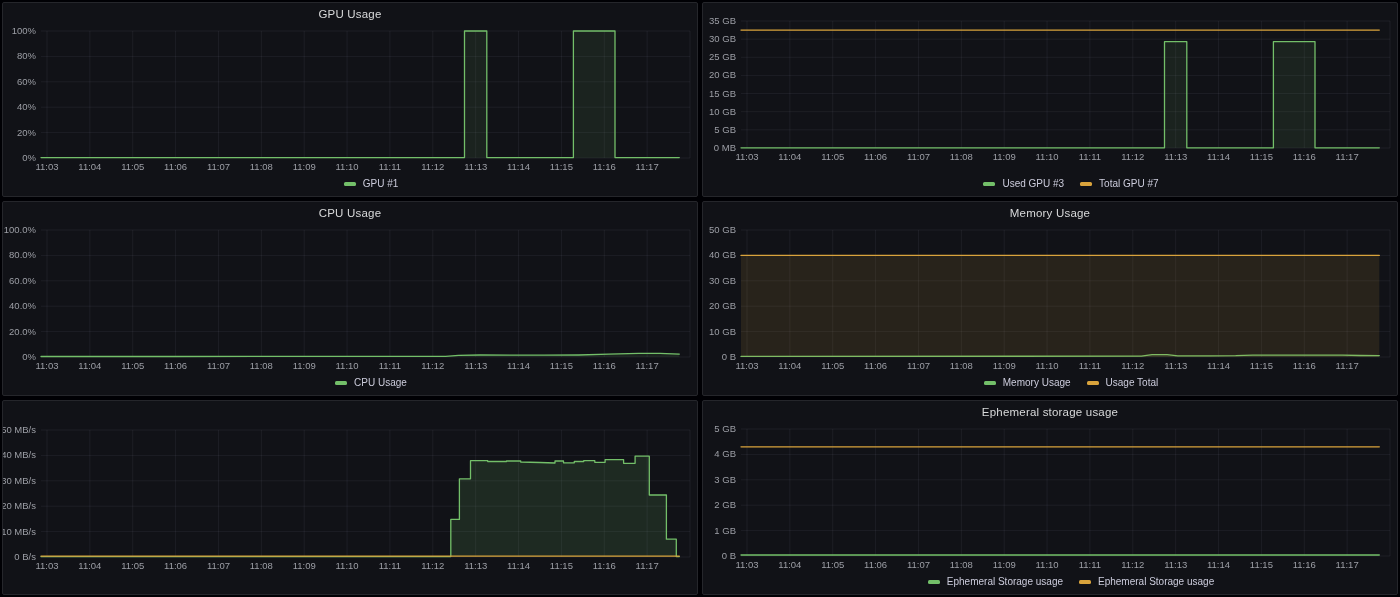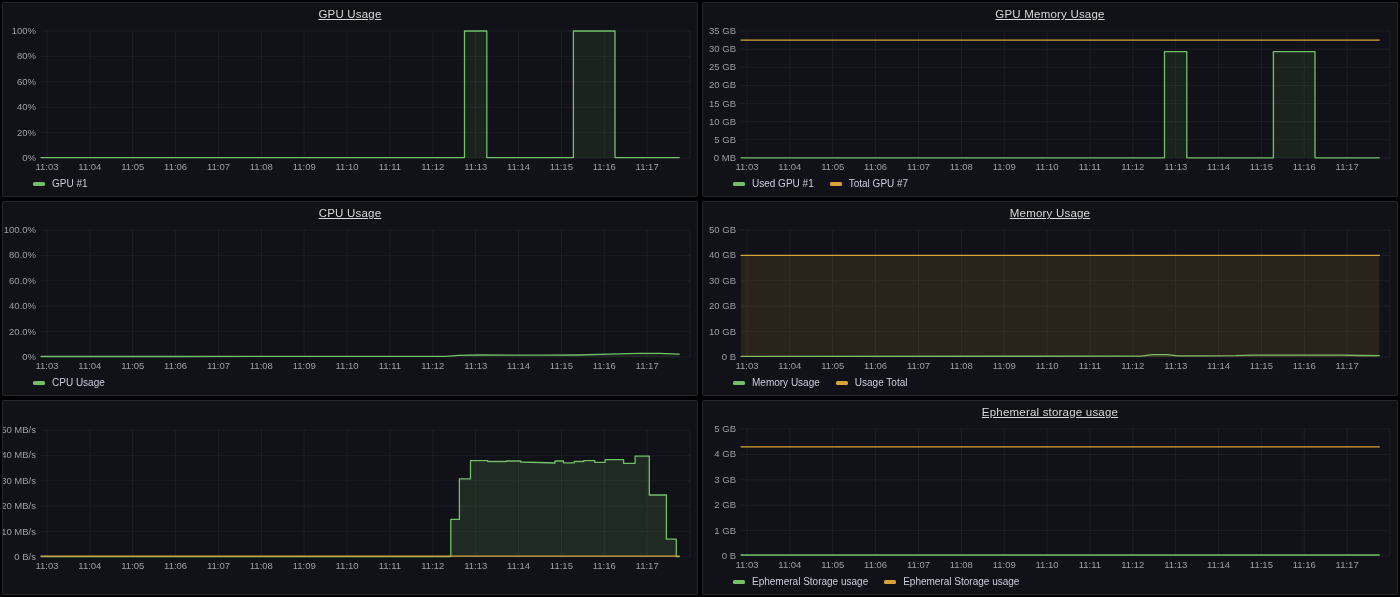--- a/index.html
+++ b/index.html
@@ -2,25 +2,25 @@
 <html><head>
 <meta charset="utf-8">
 <style>
   html,body{margin:0;padding:0;background:#000004;}
   body{width:1400px;height:597px;font-family:"Liberation Sans",sans-serif;overflow:hidden;}
   .dash{box-sizing:border-box;width:1400px;height:597px;padding:2px;display:grid;
         grid-template-columns:1fr 1fr;grid-template-rows:1fr 1fr 1fr;gap:4px;}
   .panel{box-sizing:border-box;background:#111217;border:1px solid #25262b;border-radius:2px;
          display:flex;flex-direction:column;overflow:hidden;}
   .panel-title{height:20px;line-height:22px;text-align:center;font-size:11.5px;font-weight:500;
-               color:#d8d9da;letter-spacing:.2px;cursor:pointer;flex:0 0 auto;text-decoration:underline;}
+               color:#d8d9da;letter-spacing:.2px;cursor:pointer;flex:0 0 auto;}
   .plot{flex:1 1 auto;position:relative;}
   .plot svg{position:absolute;inset:0;width:100%;height:100%;display:block;}
   .legend{flex:0 0 auto;height:20px;display:flex;align-items:center;gap:16px;
-          padding:0 0 2px 30px;}
+          padding:0 0 2px 42px;justify-content:center;}
   .legend-item{display:flex;align-items:center;gap:7px;cursor:pointer;}
   .legend-item .dash{width:12px;height:2.5px;border-radius:1.5px;display:inline-block;}
   .legend-item .lbl{font-size:10px;color:#ccccdc;line-height:1;}
   text.tick{font-family:"Liberation Sans",sans-serif;font-size:9.5px;fill:#9d9fa6;}
 </style>
 </head>
 <body>
 
 <div class="dash">
 
@@ -77,21 +77,20 @@
       </div>
     <div class="legend">
         <div class="legend-item">
           <span class="dash" style="background: rgb(115, 191, 105);"></span>
           <span class="lbl">GPU #1</span>
         </div>
       </div>
   </div>
 
   <div class="panel">
-    <div class="panel-title">GPU Memory Usage</div>
     <div class="plot">
         <svg viewBox="0 0 694 151">
           <line x1="44.001321003963014" x2="44.001321003963014" y1="8" y2="135" stroke="rgba(204,204,220,0.07)" stroke-width="1"></line>
           <line x1="86.86789960369882" x2="86.86789960369882" y1="8" y2="135" stroke="rgba(204,204,220,0.07)" stroke-width="1"></line>
           <line x1="129.7344782034346" x2="129.7344782034346" y1="8" y2="135" stroke="rgba(204,204,220,0.07)" stroke-width="1"></line>
           <line x1="172.60105680317042" x2="172.60105680317042" y1="8" y2="135" stroke="rgba(204,204,220,0.07)" stroke-width="1"></line>
           <line x1="215.4676354029062" x2="215.4676354029062" y1="8" y2="135" stroke="rgba(204,204,220,0.07)" stroke-width="1"></line>
           <line x1="258.33421400264206" x2="258.33421400264206" y1="8" y2="135" stroke="rgba(204,204,220,0.07)" stroke-width="1"></line>
           <line x1="301.2007926023778" x2="301.2007926023778" y1="8" y2="135" stroke="rgba(204,204,220,0.07)" stroke-width="1"></line>
           <line x1="344.06737120211363" x2="344.06737120211363" y1="8" y2="135" stroke="rgba(204,204,220,0.07)" stroke-width="1"></line>
@@ -135,21 +134,21 @@
           <text x="601.2668428005285" y="147" text-anchor="middle" class="tick">11:16</text>
           <text x="644.1334214002642" y="147" text-anchor="middle" class="tick">11:17</text>
           <path d="M38.0 134.8 L461.5 134.8 L461.5 28.7 L483.8 28.7 L483.8 134.8 L570.4 134.8 L570.4 28.7 L612.0 28.7 L612.0 134.8 L676.3 134.8 L676.3 135.0 L38.0 135.0 Z" fill="#73bf69" fill-opacity="0.1" stroke="none"></path>
           <path d="M38.0 134.8 L461.5 134.8 L461.5 28.7 L483.8 28.7 L483.8 134.8 L570.4 134.8 L570.4 28.7 L612.0 28.7 L612.0 134.8 L676.3 134.8" fill="none" stroke="#73bf69" stroke-width="1.3" stroke-linejoin="round" stroke-linecap="round"></path>
           <path d="M38.0 17.1 L676.3 17.1" fill="none" stroke="#d9a33c" stroke-width="1.3" stroke-linejoin="round" stroke-linecap="round"></path>
         </svg>
       </div>
     <div class="legend">
         <div class="legend-item">
           <span class="dash" style="background: rgb(115, 191, 105);"></span>
-          <span class="lbl">Used GPU #1</span>
+          <span class="lbl">Used GPU #3</span>
         </div>
         <div class="legend-item">
           <span class="dash" style="background: rgb(217, 163, 60);"></span>
           <span class="lbl">Total GPU #7</span>
         </div>
       </div>
   </div>
 
   <div class="panel">
     <div class="panel-title">CPU Usage</div>

